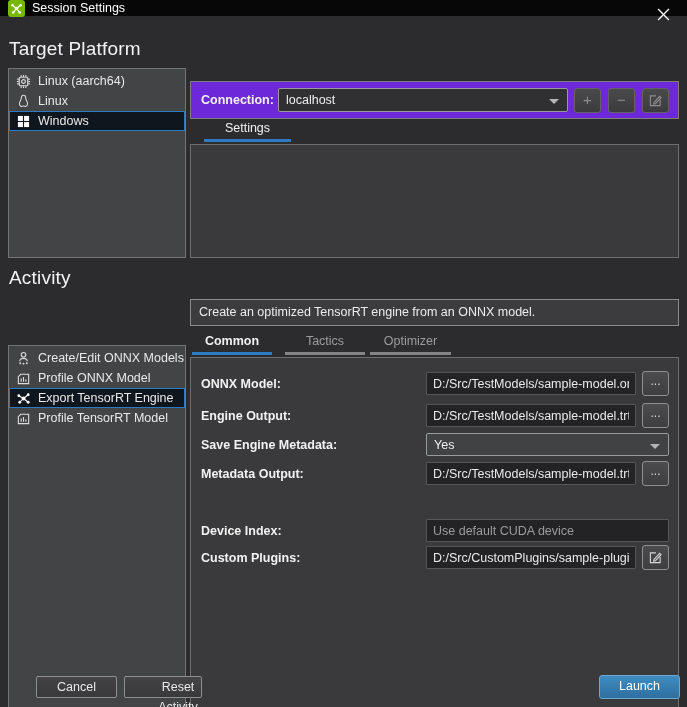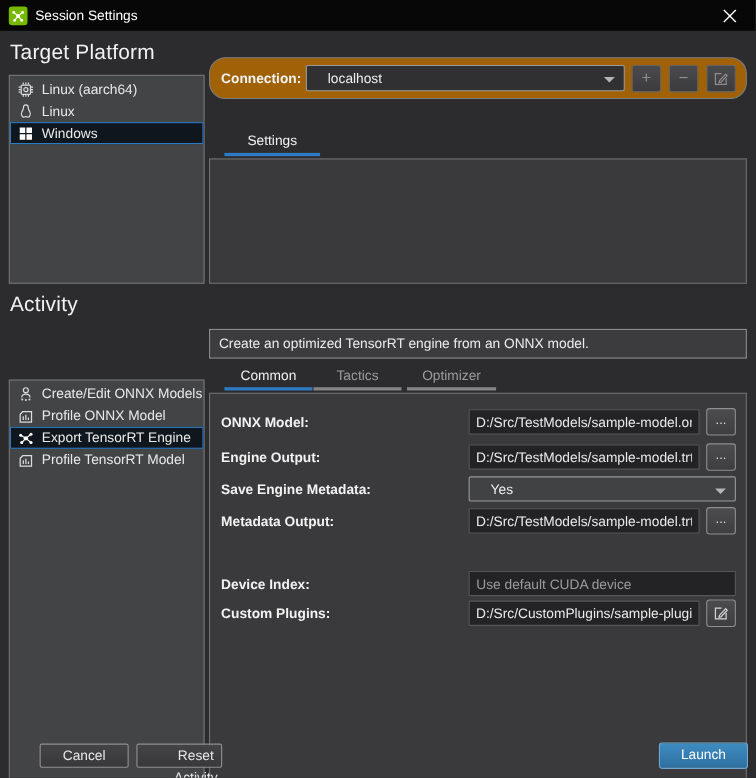--- a/index.html
+++ b/index.html
@@ -6,21 +6,21 @@
   html,body { width:687px; height:707px; }
   body {
     font-family:"Liberation Sans", sans-serif;
     background:#2c2c2e;
     color:#e8e8e8;
     position:relative;
     overflow:hidden;
   }
   
   .titlebar {
-    position:absolute; left:0; top:0; width:687px; height:28px;
+    position:absolute; left:0; top:0; width:687px; height:16px;
     background:#070708; display:flex; align-items:center;
   }
   .app-icon {
     width:17px; height:17px; margin-left:8px; border-radius:3px;
     background:#76b900; display:flex; align-items:center; justify-content:center;
   }
   .titlebar-title { color:#ffffff; font-size:12.5px; margin-left:7px; }
   .close-btn {
     position:absolute; right:4px; top:0; width:40px; height:28px;
     display:flex; align-items:center; justify-content:center; cursor:default;
@@ -44,37 +44,37 @@
     padding-left:5px; font-size:12.5px; color:#e9e9e9; margin:0 0 0 0;
     border:1px solid transparent;
     text-align:center;
   }
   .list-item.selected {
     background:#10161d; border:1px solid #2e7bc4;
   }
   .li-icon { width:16px; height:16px; flex:0 0 16px; display:flex; align-items:center; justify-content:center; }
   
   .panel { position:absolute; background:#3a3a3c; border:1px solid #6f6f6f; }
-  #connection-panel { left:190px; top:52px; width:489px; height:38px; background:#a16207; border-color:#7d7d7d;border-radius:15px; }
+  #connection-panel { left:190px; top:81px; width:489px; height:38px; background:#6d28d9; border-color:#7d7d7d; }
   #settings-panel  { left:190px; top:144px; width:489px; height:114px; }
   #form-panel      { left:190px; top:357px; width:489px; height:388px; }
   #description-box {
     position:absolute; left:190px; top:299px; width:489px; height:27px;
     background:#3c3c3e; border:1px solid #8a8a8a;
     font-size:12.5px; color:#ececec; line-height:25px; padding-left:8px;
   }
   
   .conn-label {
     position:absolute; left:10px; top:0; height:36px; line-height:36px;
     font-weight:bold; font-size:12.5px; color:#f2f2f2;
   }
   .combo {
     position:absolute; height:24px; background:#303032; border:1px solid #9a9a9a;
     border-radius:2px; font-size:12.5px; color:#eeeeee;
-    display:flex; align-items:center; padding-left:19px;
+    display:flex; align-items:center; padding-left:7px;
   }
   #connection-combo { left:87px; top:6px; width:290px; }
   .combo .arrow {
     position:absolute; right:8px; top:10px; width:0; height:0;
     border-left:5px solid transparent; border-right:5px solid transparent;
     border-top:5px solid #b5b5b5;
   }
   .tool-btn {
     position:absolute; top:6px; width:27px; height:25px; border-radius:3px;
     background:linear-gradient(#4a4a4c,#3c3c3e); border:1px solid #636363;
@@ -85,21 +85,21 @@
   #conn-edit   { left:451px; display:flex; align-items:center; justify-content:center; }
   
   .tab {
     position:absolute; height:24px; text-align:center; font-size:12.5px;
     color:#9c9c9c; line-height:20px;
   }
   .tab .underline { position:absolute; bottom:0; left:0; right:0; height:3px; background:#848484; }
   .tab.active { color:#f0f0f0; }
   .tab.active .underline { background:#2e7bc4; }
   #tab-settings  { left:204px; top:118px; width:87px; }
-  #tab-common    { left:204px; top:331px; width:80px; }
+  #tab-common    { left:192px; top:331px; width:80px;font-weight:bold; }
   #tab-tactics   { left:285px; top:331px; width:80px; }
   #tab-optimizer { left:370px; top:331px; width:81px; }
   
   .form-row { position:absolute; left:0; width:100%; height:24px; }
   .form-label {
     position:absolute; left:10px; font-weight:bold; font-size:12.5px;
     color:#f2f2f2; line-height:24px; white-space:nowrap;
   }
   .text-input {
     position:absolute; left:235px; height:23px; background:#232325;

